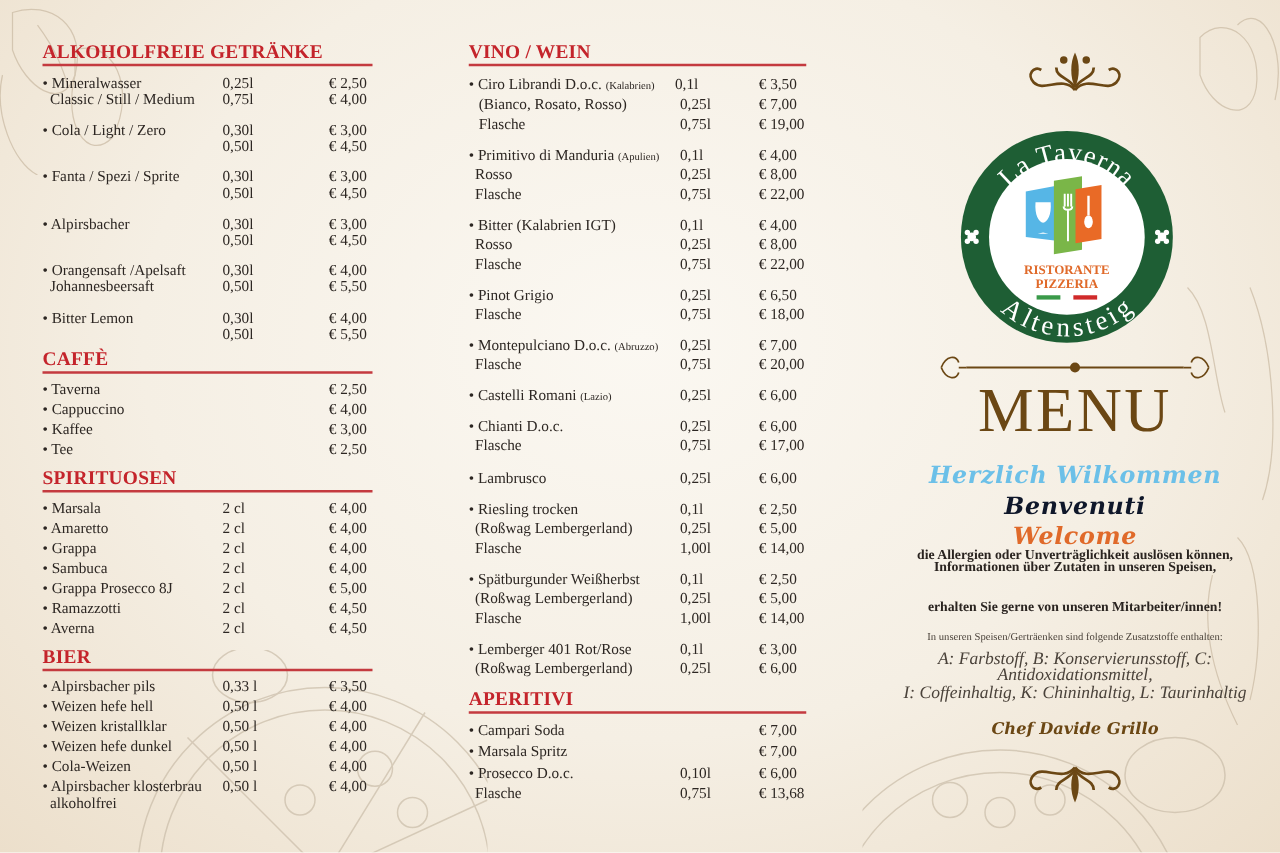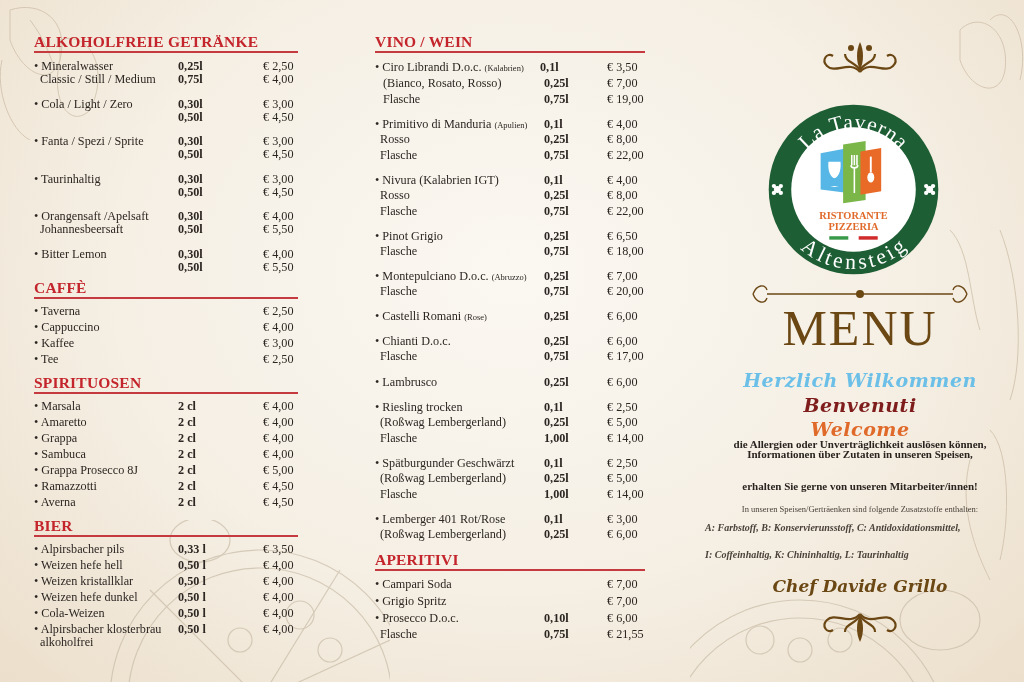--- a/index.html
+++ b/index.html
@@ -37,21 +37,21 @@
   .row {
     position: absolute;
     left: 0;
     height: 16px;
     font-size: 12.2px;
     line-height: 16px;
     white-space: nowrap;
     color: #2c2622;
   }
   .row .name { position: absolute; left: 0; }
-  .row .qty { position: absolute; font-weight: bold; }
+  .row .qty { position: absolute; }
   .row .price { position: absolute; }
   .row .small { font-size: 8.5px; }
 
   .col-left .qty { left: 144px; }
   .col-left .price { left: 229px; }
   .col-mid .qty { left: 169px; }
   .col-mid .price { left: 232px; }
 
   .right-panel { position: absolute; left: 705px; top: 0; width: 310px; height: 682px; }
   .logo { position: absolute; left: 62px; top: 103px; width: 173px; height: 173px; }
@@ -68,26 +68,26 @@
   .info-bold {
     position: absolute; left: 0; width: 310px; text-align: center;
     font-family: "Liberation Serif", serif; font-weight: bold; font-size: 11px; line-height: 16px;
     color: #2a2420;
   }
   .info-small {
     position: absolute; left: 0; width: 310px; text-align: center;
     font-family: "Liberation Serif", serif; font-size: 8.5px; line-height: 12px; color: #4a423a;
   }
   .info-italic {
-    position: absolute; left: 0; width: 310px; 
-    font-family: "Liberation Serif", serif; font-style: italic; font-size: 10px; line-height: 13px; color: #4a423a; font-weight: bold;
+    position: absolute; left: 0; width: 310px; text-align: center;
+    font-family: "Liberation Serif", serif; font-style: italic; font-size: 14px; line-height: 13px; color: #4a423a;
   }
   .chef {
     position: absolute; left: 0; width: 310px; top: 576px; text-align: center;
-    font-family: "DejaVu Serif", serif; font-style: italic; font-weight: bold; font-size: 17px; color: #6b4714;
+    font-family: "DejaVu Serif", serif; font-style: italic; font-weight: bold; font-size: 13px; color: #6b4714;
   }
 </style>
 </head>
 <body>
 
 <div class="page">
 
   <svg class="deco" style="left:0;top:0" width="120" height="140" viewBox="0 0 120 140">
     <g fill="none" stroke="#c9b9a2" stroke-width="1" opacity="0.7">
       <path d="M10,10 C40,0 70,20 60,60 C50,90 20,70 10,40 Z"></path>
@@ -162,21 +162,21 @@
         <span class="qty">0,30l</span>
         <span class="price">€ 3,00</span>
       </div>
     <div class="row" style="top:146px">
         <span class="name"></span>
         <span class="qty">0,50l</span>
         <span class="price">€ 4,50</span>
       </div>
 
     <div class="row" style="top:171px">
-        <span class="name">• Taurinhaltig</span>
+        <span class="name">• Alpirsbacher</span>
         <span class="qty">0,30l</span>
         <span class="price">€ 3,00</span>
       </div>
     <div class="row" style="top:184px">
         <span class="name"></span>
         <span class="qty">0,50l</span>
         <span class="price">€ 4,50</span>
       </div>
 
     <div class="row" style="top:208px">
@@ -325,21 +325,21 @@
         <span class="qty">0,25l</span>
         <span class="price">€ 8,00</span>
       </div>
     <div class="row" style="top:147px">
         <span class="name" style="left:5px">  Flasche</span>
         <span class="qty">0,75l</span>
         <span class="price">€ 22,00</span>
       </div>
 
     <div class="row" style="top:172px">
-        <span class="name">• Nivura (Kalabrien IGT)</span>
+        <span class="name">• Bitter (Kalabrien IGT)</span>
         <span class="qty">0,1l</span>
         <span class="price">€ 4,00</span>
       </div>
     <div class="row" style="top:187px">
         <span class="name" style="left:5px">  Rosso</span>
         <span class="qty">0,25l</span>
         <span class="price">€ 8,00</span>
       </div>
     <div class="row" style="top:203px">
         <span class="name" style="left:5px">  Flasche</span>
@@ -363,21 +363,21 @@
         <span class="qty">0,25l</span>
         <span class="price">€ 7,00</span>
       </div>
     <div class="row" style="top:283px">
         <span class="name" style="left:5px">  Flasche</span>
         <span class="qty">0,75l</span>
         <span class="price">€ 20,00</span>
       </div>
 
     <div class="row" style="top:308px">
-        <span class="name"><span>• Castelli Romani</span> <span class="small">(Rose)</span></span>
+        <span class="name"><span>• Castelli Romani</span> <span class="small">(Lazio)</span></span>
         <span class="qty">0,25l</span>
         <span class="price">€ 6,00</span>
       </div>
 
     <div class="row" style="top:333px">
         <span class="name">• Chianti D.o.c.</span>
         <span class="qty">0,25l</span>
         <span class="price">€ 6,00</span>
       </div>
     <div class="row" style="top:348px">
@@ -402,21 +402,21 @@
         <span class="qty">0,25l</span>
         <span class="price">€ 5,00</span>
       </div>
     <div class="row" style="top:430px">
         <span class="name" style="left:5px">  Flasche</span>
         <span class="qty">1,00l</span>
         <span class="price">€ 14,00</span>
       </div>
 
     <div class="row" style="top:455px">
-        <span class="name">• Spätburgunder Geschwärzt</span>
+        <span class="name">• Spätburgunder Weißherbst</span>
         <span class="qty">0,1l</span>
         <span class="price">€ 2,50</span>
       </div>
     <div class="row" style="top:470px">
         <span class="name" style="left:5px">  (Roßwag Lembergerland)</span>
         <span class="qty">0,25l</span>
         <span class="price">€ 5,00</span>
       </div>
     <div class="row" style="top:486px">
         <span class="name" style="left:5px">  Flasche</span>
@@ -435,32 +435,32 @@
         <span class="price">€ 6,00</span>
       </div>
 
     <div class="section-title" style="top:551px">APERITIVI</div>
     <div class="section-rule" style="top:569px;width:270px"></div>
     <div class="row" style="top:576px">
         <span class="name">• Campari Soda</span>
         <span class="price">€ 7,00</span>
       </div>
     <div class="row" style="top:593px">
-        <span class="name">• Grigio Spritz</span>
+        <span class="name">• Marsala Spritz</span>
         <span class="price">€ 7,00</span>
       </div>
     <div class="row" style="top:610px">
         <span class="name">• Prosecco D.o.c.</span>
         <span class="qty">0,10l</span>
         <span class="price">€ 6,00</span>
       </div>
     <div class="row" style="top:626px">
         <span class="name" style="left:5px">  Flasche</span>
         <span class="qty">0,75l</span>
-        <span class="price">€ 21,55</span>
+        <span class="price">€ 13,68</span>
       </div>
   </div>
 
   <div class="right-panel">
 
     <svg class="deco" style="left:110px;top:40px" width="90" height="38" viewBox="0 0 90 38">
       <g fill="none" stroke="#6b4714" stroke-width="2.2">
         <path d="M45,32 C35,20 20,34 12,26 C6,20 12,12 18,16"></path>
         <path d="M45,32 C55,20 70,34 78,26 C84,20 78,12 72,16"></path>
         <path d="M45,30 C40,22 30,22 30,14"></path>
@@ -514,21 +514,21 @@
       <circle cx="111" cy="14" r="4" fill="#6b4714"></circle>
       <g fill="none" stroke="#6b4714" stroke-width="1.4">
         <path d="M4,14 C8,4 16,4 18,10 M4,14 C8,24 16,24 18,18 M18,14 L24,14"></path>
         <path d="M218,14 C214,4 206,4 204,10 M218,14 C214,24 206,24 204,18 M204,14 L198,14"></path>
       </g>
     </svg>
 
     <div class="menu-title">MENU</div>
 
     <div class="greet" style="top:369px;color:#6cc0e8">Herzlich Wilkommen</div>
-    <div class="greet" style="top:394px;color:#7f1d1d">Benvenuti</div>
+    <div class="greet" style="top:394px;color:#0f172a">Benvenuti</div>
     <div class="greet" style="top:418px;color:#e06a2a">Welcome</div>
 
     <div class="info-bold" style="top:446px">Informationen über Zutaten in unseren Speisen,</div>
     <div class="info-bold" style="top:436px">die Allergien oder Unverträglichkeit auslösen können,</div>
     <div class="info-bold" style="top:478px">erhalten Sie gerne von unseren Mitarbeiter/innen!</div>
 
     <div class="info-small" style="top:503px">In unseren Speisen/Gerträenken sind folgende Zusatzstoffe enthalten:</div>
 
     <div class="info-italic" style="top:521px">A: Farbstoff, B: Konservierunsstoff, C: Antidoxidationsmittel,</div>
     <div class="info-italic" style="top:548px">I: Coffeinhaltig, K: Chininhaltig, L: Taurinhaltig</div>

